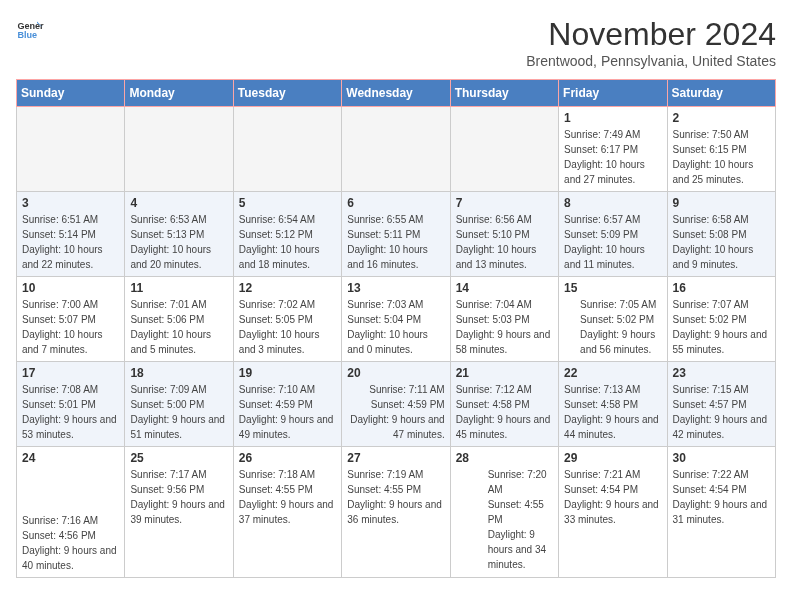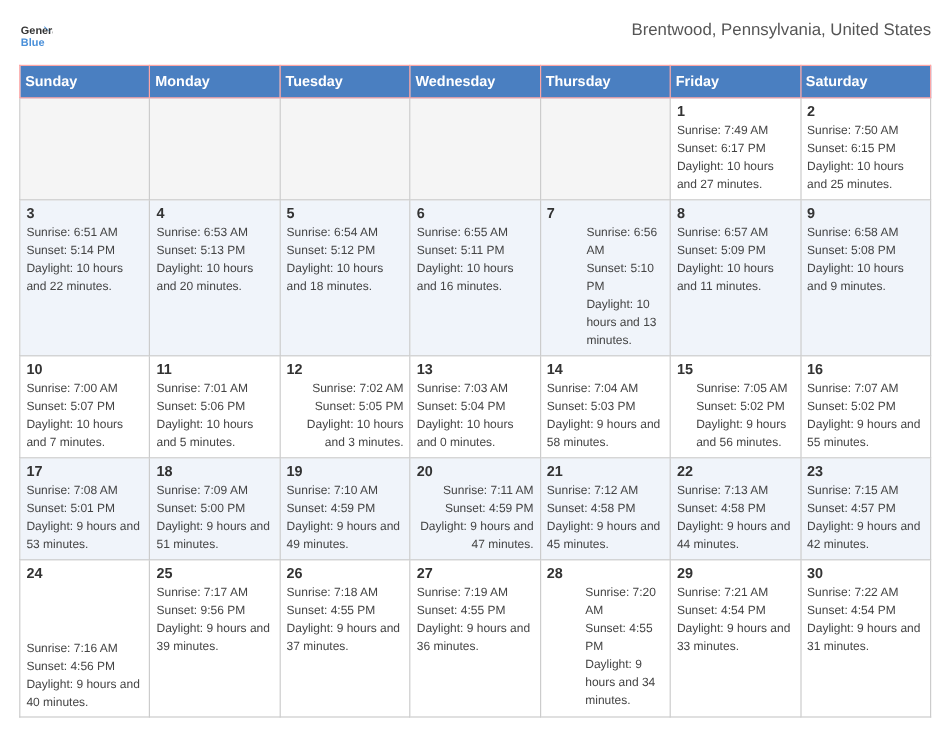--- a/index.html
+++ b/index.html
@@ -82,20 +82,21 @@
 
 <div class="header-area">
   <div class="logo">
     <svg class="logo-icon" viewBox="0 0 40 40">
       <text x="2" y="18" font-size="13" font-weight="bold" fill="#333" font-family="Arial">General</text>
       <text x="2" y="32" font-size="13" font-weight="bold" fill="#4a90d9" font-family="Arial">Blue</text>
       <polygon points="30,8 38,16 30,10" fill="#4a90d9"></polygon>
     </svg>
   </div>
   <div class="title-area">
+    <div class="month-title">November 2024</div>
     <div class="location">Brentwood, Pennsylvania, United States</div>
   </div>
 </div>
 
 <table class="calendar">
   <thead>
     <tr>
     <th>Sunday</th>
         <th>Monday</th>
         <th>Tuesday</th>
@@ -145,21 +146,21 @@
 Daylight: 10 hours and 18 minutes.</div>
         </td>
         <td class="alt-row">
           <span class="day-number">6</span>
           <div class="day-detail" style="white-space: pre-line;">Sunrise: 6:55 AM
 Sunset: 5:11 PM
 Daylight: 10 hours and 16 minutes.</div>
         </td>
         <td class="alt-row">
           <span class="day-number">7</span>
-          <div class="day-detail" style="white-space: pre-line; margin-left: 33px;">Sunrise: 6:56 AM
+          <div class="day-detail" style="white-space: pre-line;">Sunrise: 6:56 AM
 Sunset: 5:10 PM
 Daylight: 10 hours and 13 minutes.</div>
         </td>
         <td class="alt-row">
           <span class="day-number">8</span>
           <div class="day-detail" style="white-space: pre-line;">Sunrise: 6:57 AM
 Sunset: 5:09 PM
 Daylight: 10 hours and 11 minutes.</div>
         </td>
         <td class="alt-row">
@@ -177,21 +178,21 @@
 Daylight: 10 hours and 7 minutes.</div>
         </td>
         <td>
           <span class="day-number">11</span>
           <div class="day-detail" style="white-space: pre-line;">Sunrise: 7:01 AM
 Sunset: 5:06 PM
 Daylight: 10 hours and 5 minutes.</div>
         </td>
         <td>
           <span class="day-number">12</span>
-          <div class="day-detail" style="white-space: pre-line; text-align: right;">Sunrise: 7:02 AM
+          <div class="day-detail" style="white-space: pre-line;">Sunrise: 7:02 AM
 Sunset: 5:05 PM
 Daylight: 10 hours and 3 minutes.</div>
         </td>
         <td>
           <span class="day-number">13</span>
           <div class="day-detail" style="white-space: pre-line;">Sunrise: 7:03 AM
 Sunset: 5:04 PM
 Daylight: 10 hours and 0 minutes.</div>
         </td>
         <td>

